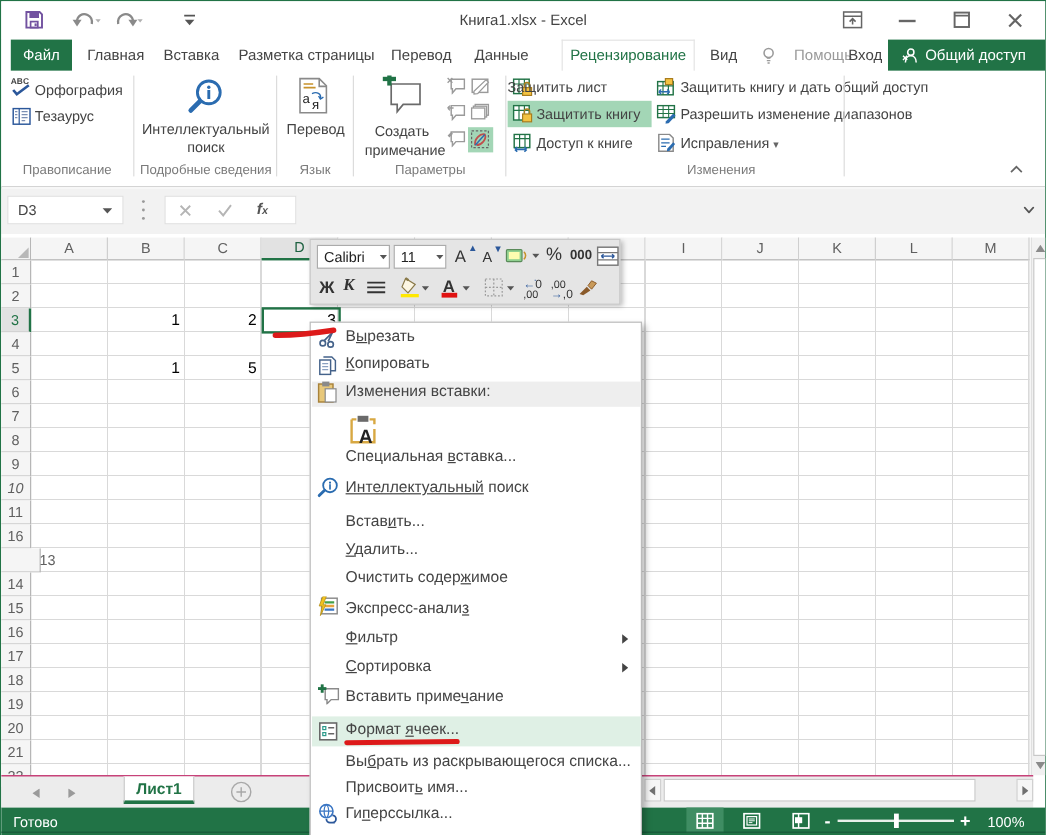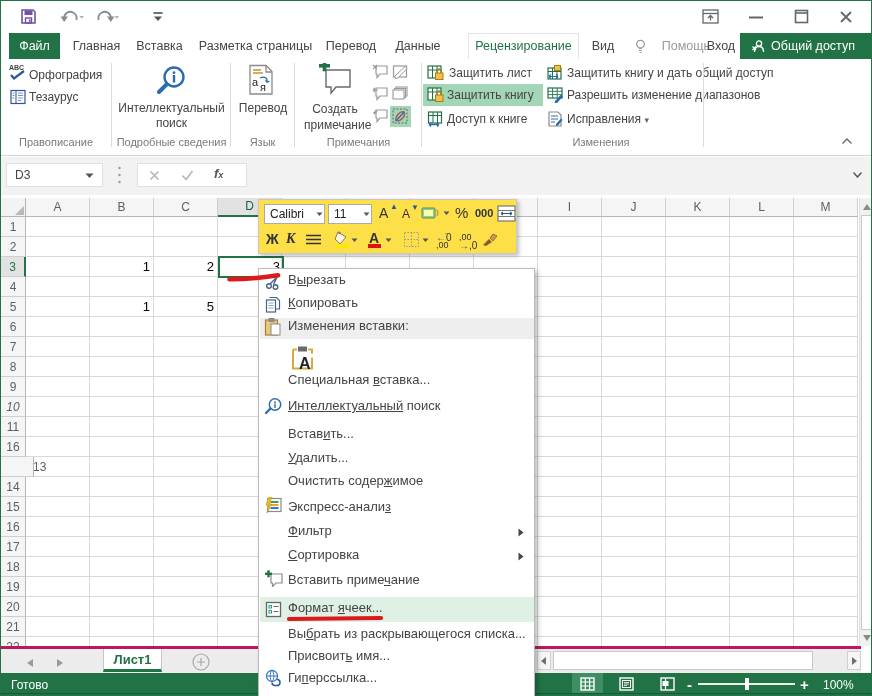--- a/index.html
+++ b/index.html
@@ -25,24 +25,24 @@
 .fxbox{position:absolute;left:136px;top:6px;width:110px;height:24px;background:#fff;border:1px solid #e0e0e0;}
 .ftext{position:absolute;left:248px;top:6px;width:618px;height:24px;background:#fff;border:1px solid #e0e0e0;font-size:12px;color:#000;line-height:22px;padding-left:9px;}
 
 .sheet{position:absolute;left:0;top:194px;width:858px;height:451px;background:#fff;}
 .colhead{position:absolute;top:3px;height:19px;background:#f5f5f5;border-right:1px solid #cfcfcf;border-bottom:1px solid #b6b6b6;font-size:12px;color:#5f5f5f;text-align:center;line-height:19px;}
 .rowhead{position:absolute;left:0;width:25px;height:20px;background:#f5f5f5;border-right:1px solid #b6b6b6;border-bottom:1px solid #cfcfcf;font-size:12px;color:#5f5f5f;text-align:center;line-height:20px;}
 .cellv{position:absolute;width:60px;height:20px;font-size:13px;color:#000;text-align:right;line-height:20px;}
 
 .vscroll{position:absolute;left:858px;top:197px;width:14px;height:448px;background:#f1f1f1;border-left:1px solid #e0e0e0;}
 
-.tabbar{position:absolute;left:0;top:645px;width:860px;height:27px;background:#ececec;border-top:3px solid #be185d;}
+.tabbar{position:absolute;left:0;top:645px;width:860px;height:27px;background:#ececec;border-top:1px solid #be185d;}
 .statusbar{position:absolute;left:0;top:672px;width:870px;height:24px;background:#217346;color:#fff;font-size:12px;}
 
-.minitb{position:absolute;left:257px;top:198px;width:259px;height:55px;background:#fde047;border:1px solid #c8c8c8;box-shadow:2px 2px 4px rgba(0,0,0,0.25);z-index:30;}
+.minitb{position:absolute;left:257px;top:198px;width:259px;height:55px;background:#e5e5e5;border:1px solid #c8c8c8;box-shadow:2px 2px 4px rgba(0,0,0,0.25);z-index:30;}
 
 .menu{position:absolute;left:257px;top:267px;width:277px;height:430px;background:#fff;border:1px solid #bbb;box-shadow:3px 3px 5px rgba(0,0,0,0.25);z-index:40;}
 .mi{position:absolute;left:0;width:275px;font-size:13px;color:#444;}
 .mi .t{position:absolute;left:29px;top:0;white-space:nowrap;}
 .ink{position:absolute;left:0;top:0;width:872px;height:696px;z-index:60;pointer-events:none;}
 </style></head>
 <body>
 <div class="win">
 <div class="titlebar">
 <svg class="abs" style="left:19px;top:7px" width="17" height="17" viewBox="0 0 17 17">
@@ -58,20 +58,21 @@
       </svg>
 <svg class="abs" style="left:94px;top:7px" width="24" height="17" viewBox="0 0 24 17">
         <path d="M13 11 C13 5 8 2.5 4 4.5 C1 6 0 9 0.5 12" fill="none" stroke="#8a8a8a" stroke-width="1.9" transform="translate(3,0)"></path>
         <path d="M19.5 8.5 L12 8.5 L15.8 14 Z" fill="#8a8a8a"></path>
         <path d="M21.5 8 l4.5 0 l-2.2 2.8 z" fill="#b0b0b0" transform="translate(-2,0)"></path>
       </svg>
 <svg class="abs" style="left:151px;top:11px" width="12" height="11" viewBox="0 0 12 11">
         <path d="M1.5 1h9" stroke="#555" stroke-width="1.7"></path>
         <path d="M2 4.5 l8 0 l-4 4.6 z" fill="#555"></path>
       </svg>
+<div class="title">Книга1.xlsx - Excel</div>
 <svg class="abs" style="left:701px;top:8px" width="17" height="16" viewBox="0 0 17 16">
         <rect x="1" y="1" width="15" height="13" fill="none" stroke="#666" stroke-width="1.3"></rect>
         <path d="M1 4.5h15" stroke="#666" stroke-width="1.3"></path>
         <path d="M8.5 11.5 V7 M6 9 l2.5-2.5 L11 9" fill="none" stroke="#666" stroke-width="1.3"></path>
       </svg>
 <svg class="abs" style="left:747px;top:15px" width="16" height="3" viewBox="0 0 16 3">
         <path d="M1 1.5h14" stroke="#666" stroke-width="2"></path>
       </svg>
 <svg class="abs" style="left:793px;top:8px" width="15" height="15" viewBox="0 0 15 15">
         <rect x="1.5" y="1.5" width="12" height="12" fill="none" stroke="#666" stroke-width="1.6"></rect>
@@ -141,21 +142,21 @@
 <div class="rtext abs" style="left:232px;top:42px;width:60px;text-align:center;">Перевод</div>
 <div class="glabel" style="left:234px;width:55px;">Язык</div>
 <div class="gsep" style="left:293px;"></div>
 
 <svg class="abs" style="left:315px;top:4px" width="38" height="34" viewBox="0 0 38 34">
         <path d="M10 7 h24 v17 h-14 l-5 6 v-6 h-5 z" fill="#fff" stroke="#6a6a6a" stroke-width="1.4"></path>
         <rect x="3" y="1" width="11" height="3.6" fill="#217346"></rect>
         <rect x="6.7" y="-2.7" width="3.6" height="11" fill="#217346"></rect>
       </svg>
 <div class="rtext abs" style="left:303px;top:42px;width:62px;text-align:center;line-height:16px;">Создать<br>примечание</div>
-<div class="glabel" style="left:305px;width:105px;">Примечания</div>
+<div class="glabel" style="left:305px;width:105px;">Параметры</div>
 <svg class="abs" style="left:371px;top:5px" width="16" height="15" viewBox="0 0 16 15">
         <path d="M4 2 h11 v8 h-7 l-3 3.5 v-3.5 h-1 z" fill="#fff" stroke="#9a9a9a" stroke-width="1.2"></path>
         <path d="M1 1 l4 4 M5 1 L1 5" stroke="#9a9a9a" stroke-width="1.1"></path>
       </svg>
 <svg class="abs" style="left:391px;top:5px" width="17" height="15" viewBox="0 0 17 15">
         <rect x="1.5" y="2" width="13" height="11" fill="#fff" stroke="#9a9a9a" stroke-width="1.2"></rect>
         <path d="M3 12 L13 2.5 l2 2 L6 14 l-3 .5 z" fill="#fff" stroke="#9a9a9a" stroke-width="1"></path>
       </svg>
 <svg class="abs" style="left:371px;top:27px" width="16" height="15" viewBox="0 0 16 15">
         <path d="M4 2 h11 v8 h-7 l-3 3.5 v-3.5 h-1 z" fill="#fff" stroke="#9a9a9a" stroke-width="1.2"></path>
@@ -178,21 +179,21 @@
       </svg>
 <div class="gsep" style="left:420px;"></div>
 
 <div class="abs" style="left:422px;top:25px;width:120px;height:22px;background:#a3d6b6;"></div>
 <svg class="abs" style="left:426px;top:6px" width="17" height="16" viewBox="0 0 17 16">
         <rect x="1" y="1" width="13" height="12" fill="#fff" stroke="#217346" stroke-width="1.2"></rect>
         <path d="M1 5 h13 M5.5 1 v12 M10 1 v12" stroke="#217346" stroke-width="1"></path>
         <rect x="8.5" y="8" width="7.5" height="6.5" fill="#f3c242" stroke="#a97d1e" stroke-width="1"></rect>
         <path d="M10 8 v-2 a2.2 2.2 0 0 1 4.4 0 v2" fill="none" stroke="#a97d1e" stroke-width="1.2"></path>
       </svg>
-<div class="rtext abs" style="left:448px;top:7px;">Защитить лист</div>
+<div class="rtext abs" style="left:422px;top:7px;">Защитить лист</div>
 <svg class="abs" style="left:426px;top:28px" width="17" height="16" viewBox="0 0 17 16">
         <rect x="1" y="1" width="13" height="12" fill="#fff" stroke="#217346" stroke-width="1.2"></rect>
         <path d="M1 5 h13 M5.5 1 v12 M10 1 v12" stroke="#217346" stroke-width="1"></path>
         <rect x="8.5" y="8" width="7.5" height="6.5" fill="#f3c242" stroke="#a97d1e" stroke-width="1"></rect>
         <path d="M10 8 v-2 a2.2 2.2 0 0 1 4.4 0 v2" fill="none" stroke="#a97d1e" stroke-width="1.2"></path>
       </svg>
 <div class="rtext abs" style="left:446px;top:29px;">Защитить книгу</div>
 <svg class="abs" style="left:426px;top:52px" width="17" height="16" viewBox="0 0 17 16">
         <rect x="1.5" y="1" width="13" height="11" fill="#fff" stroke="#217346" stroke-width="1.2"></rect>
         <path d="M1.5 4.5 h13 M6 1 v11 M10.5 1 v11" stroke="#217346" stroke-width="1"></path>

